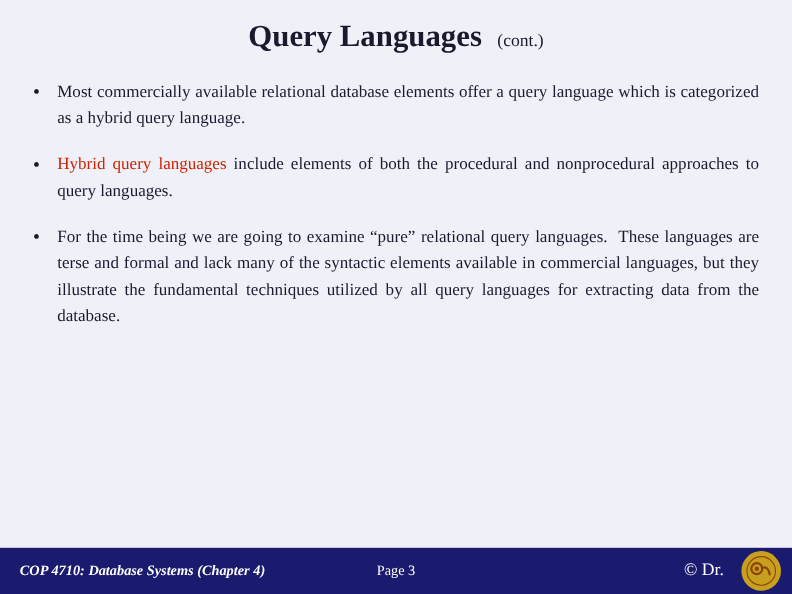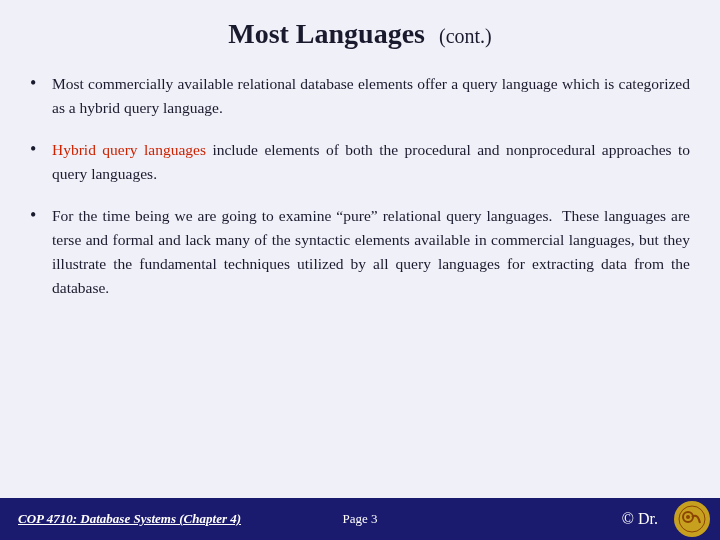--- a/index.html
+++ b/index.html
@@ -38,21 +38,21 @@
       color: #1a1a2e;
       margin-bottom: 22px;
       font-family: 'Times New Roman', Times, serif;
     }
 
     .slide-title .normal {
       font-weight: bold;
     }
 
     .slide-title .small {
-      font-size: 20px;
+      font-size: 16px;
       font-weight: normal;
     }
 
     .bullet-section {
       display: flex;
       align-items: flex-start;
       margin-bottom: 18px;
     }
 
     .bullet {
@@ -82,21 +82,20 @@
       justify-content: space-between;
       padding: 0 18px;
       position: relative;
     }
 
     .footer-left {
       font-size: 13px;
       font-style: italic;
       font-weight: bold;
       color: #ffffff;
-      text-decoration: underline;
     }
 
     .footer-center {
       font-size: 13px;
       color: #ffffff;
       position: absolute;
       left: 50%;
       transform: translateX(-50%);
     }
 
@@ -116,21 +115,21 @@
       bottom: 3px;
     }
   </style>
 </head>
 <body>
 
 <div class="slide">
   <div class="slide-content">
 
     <h1 class="slide-title">
-      <span class="normal">Most Languages</span>
+      <span class="normal">Query Languages</span>
       &nbsp;<span class="small">(cont.)</span>
     </h1>
 
     <div class="bullet-section">
       <span class="bullet">•</span>
       <p class="bullet-text">
         Most commercially available relational database elements offer a query language which is categorized as a hybrid query language.
       </p>
     </div>
 

